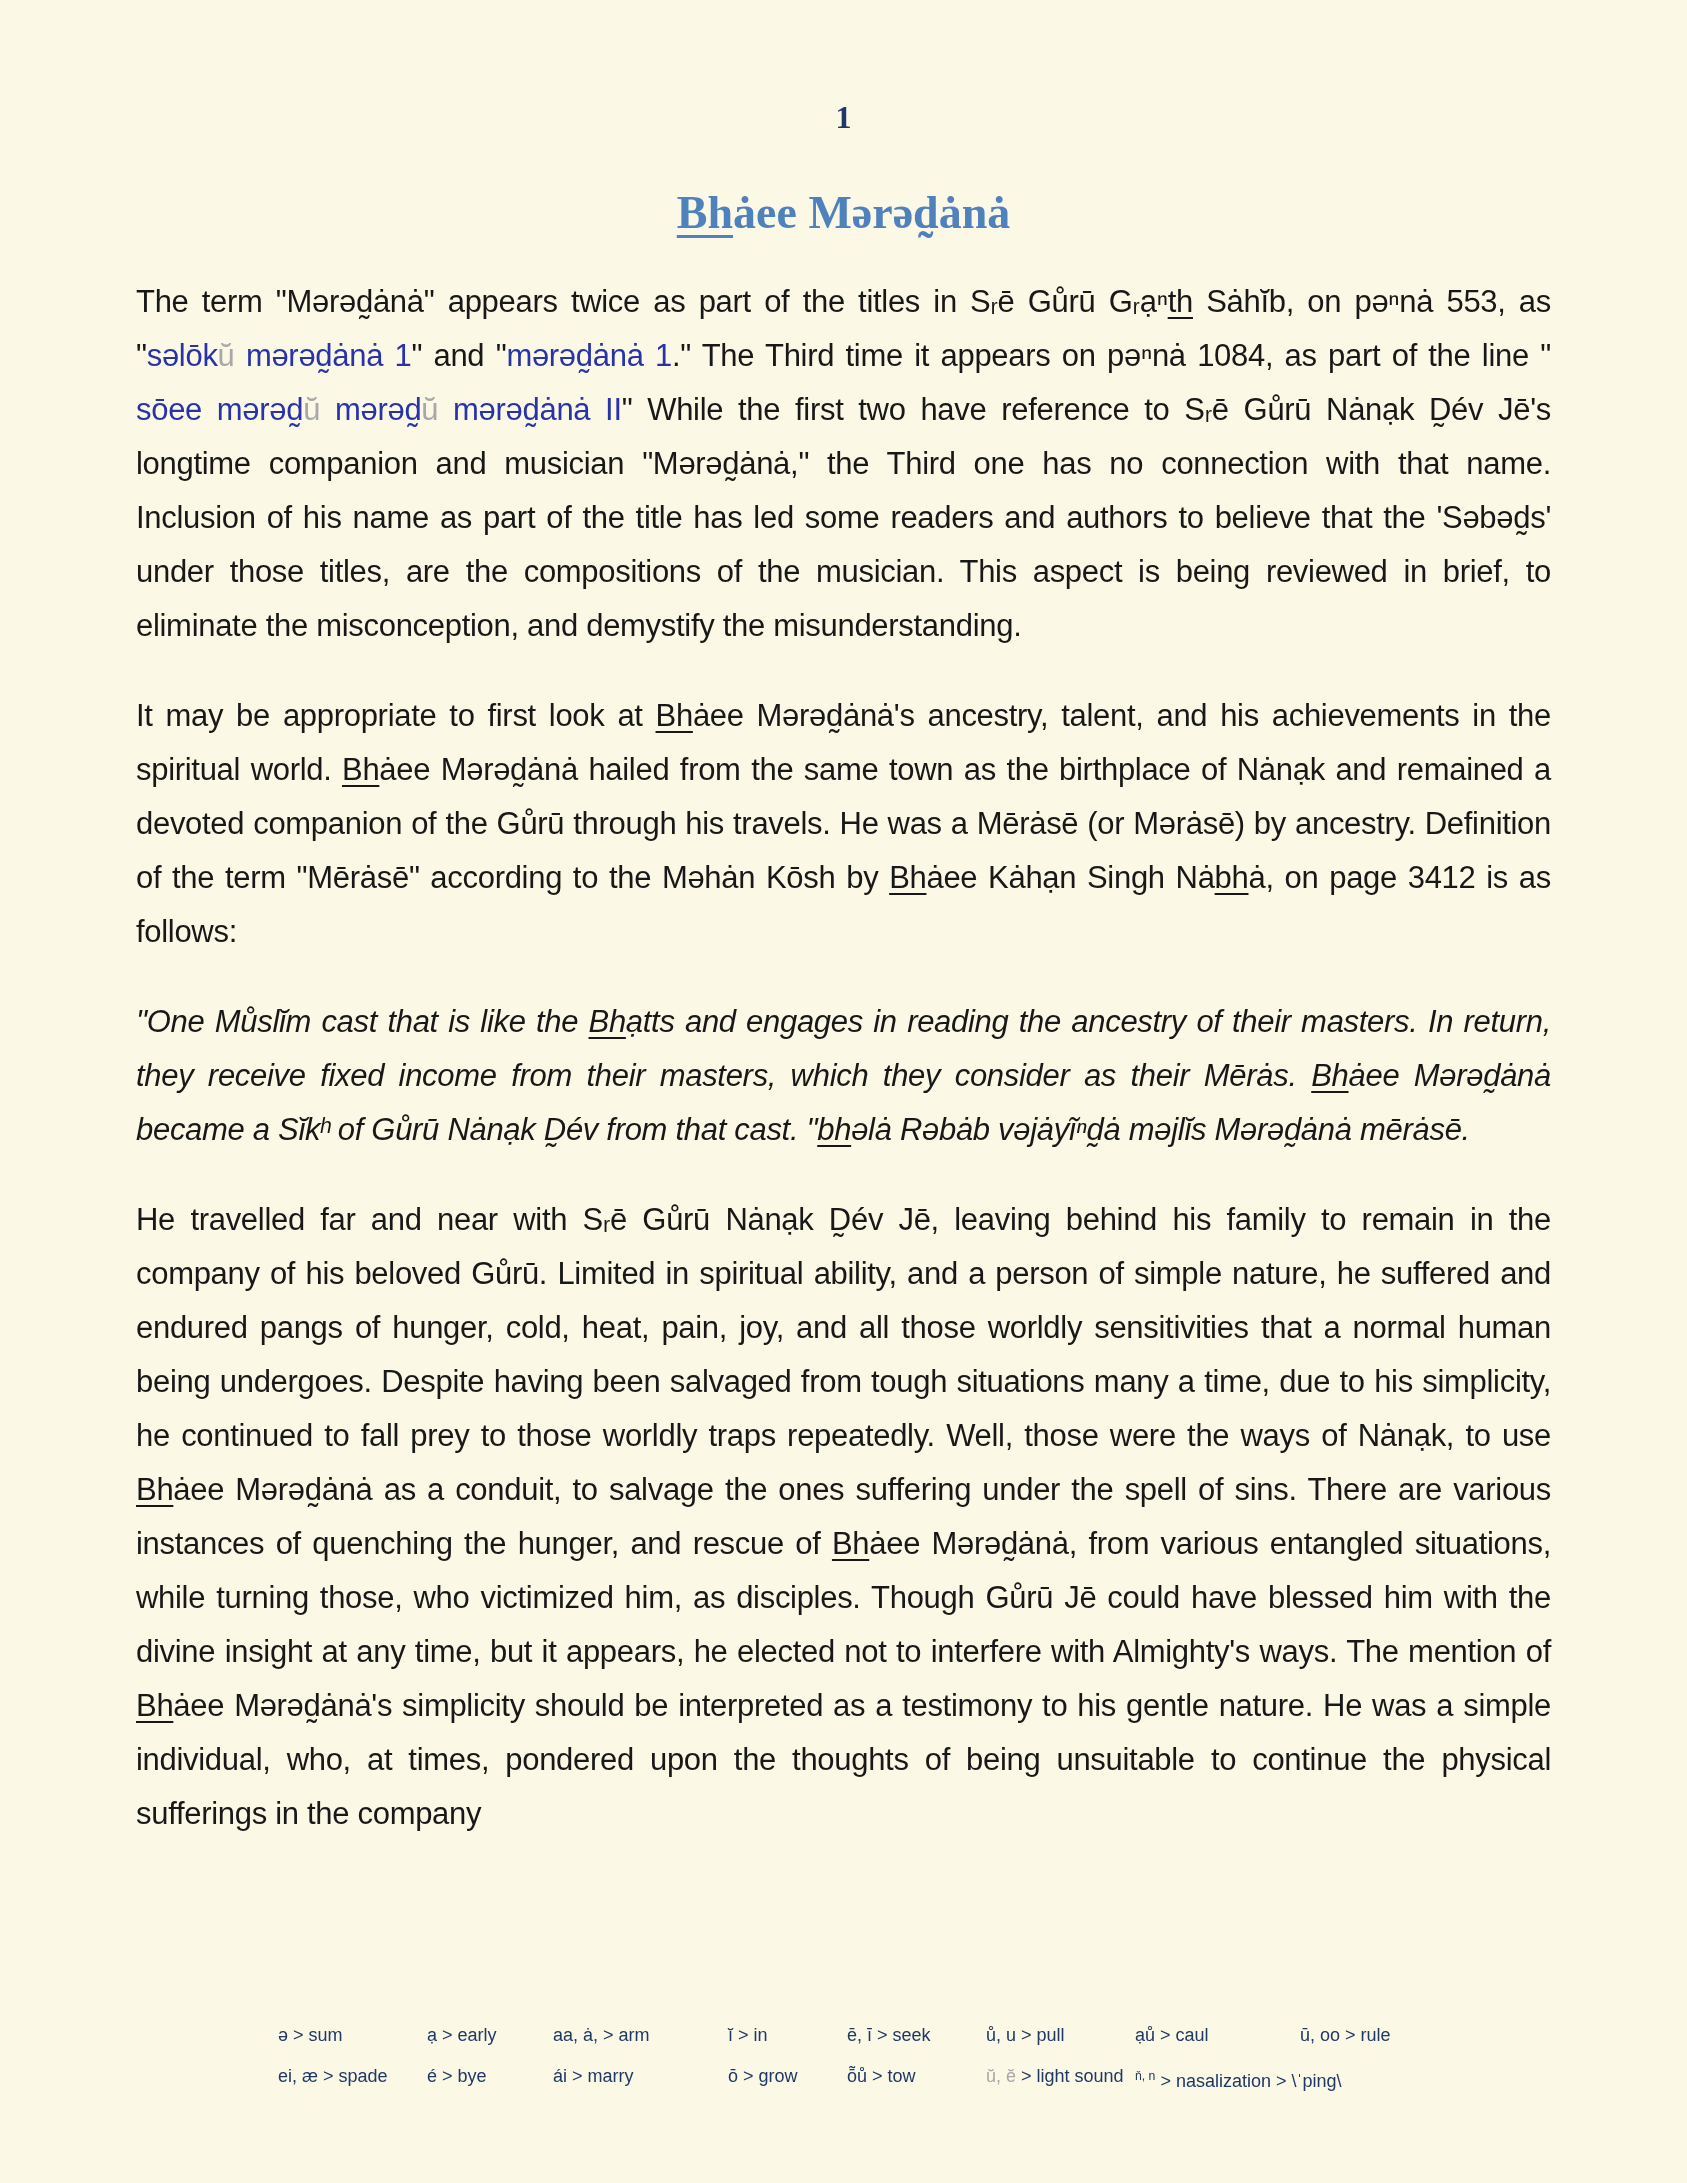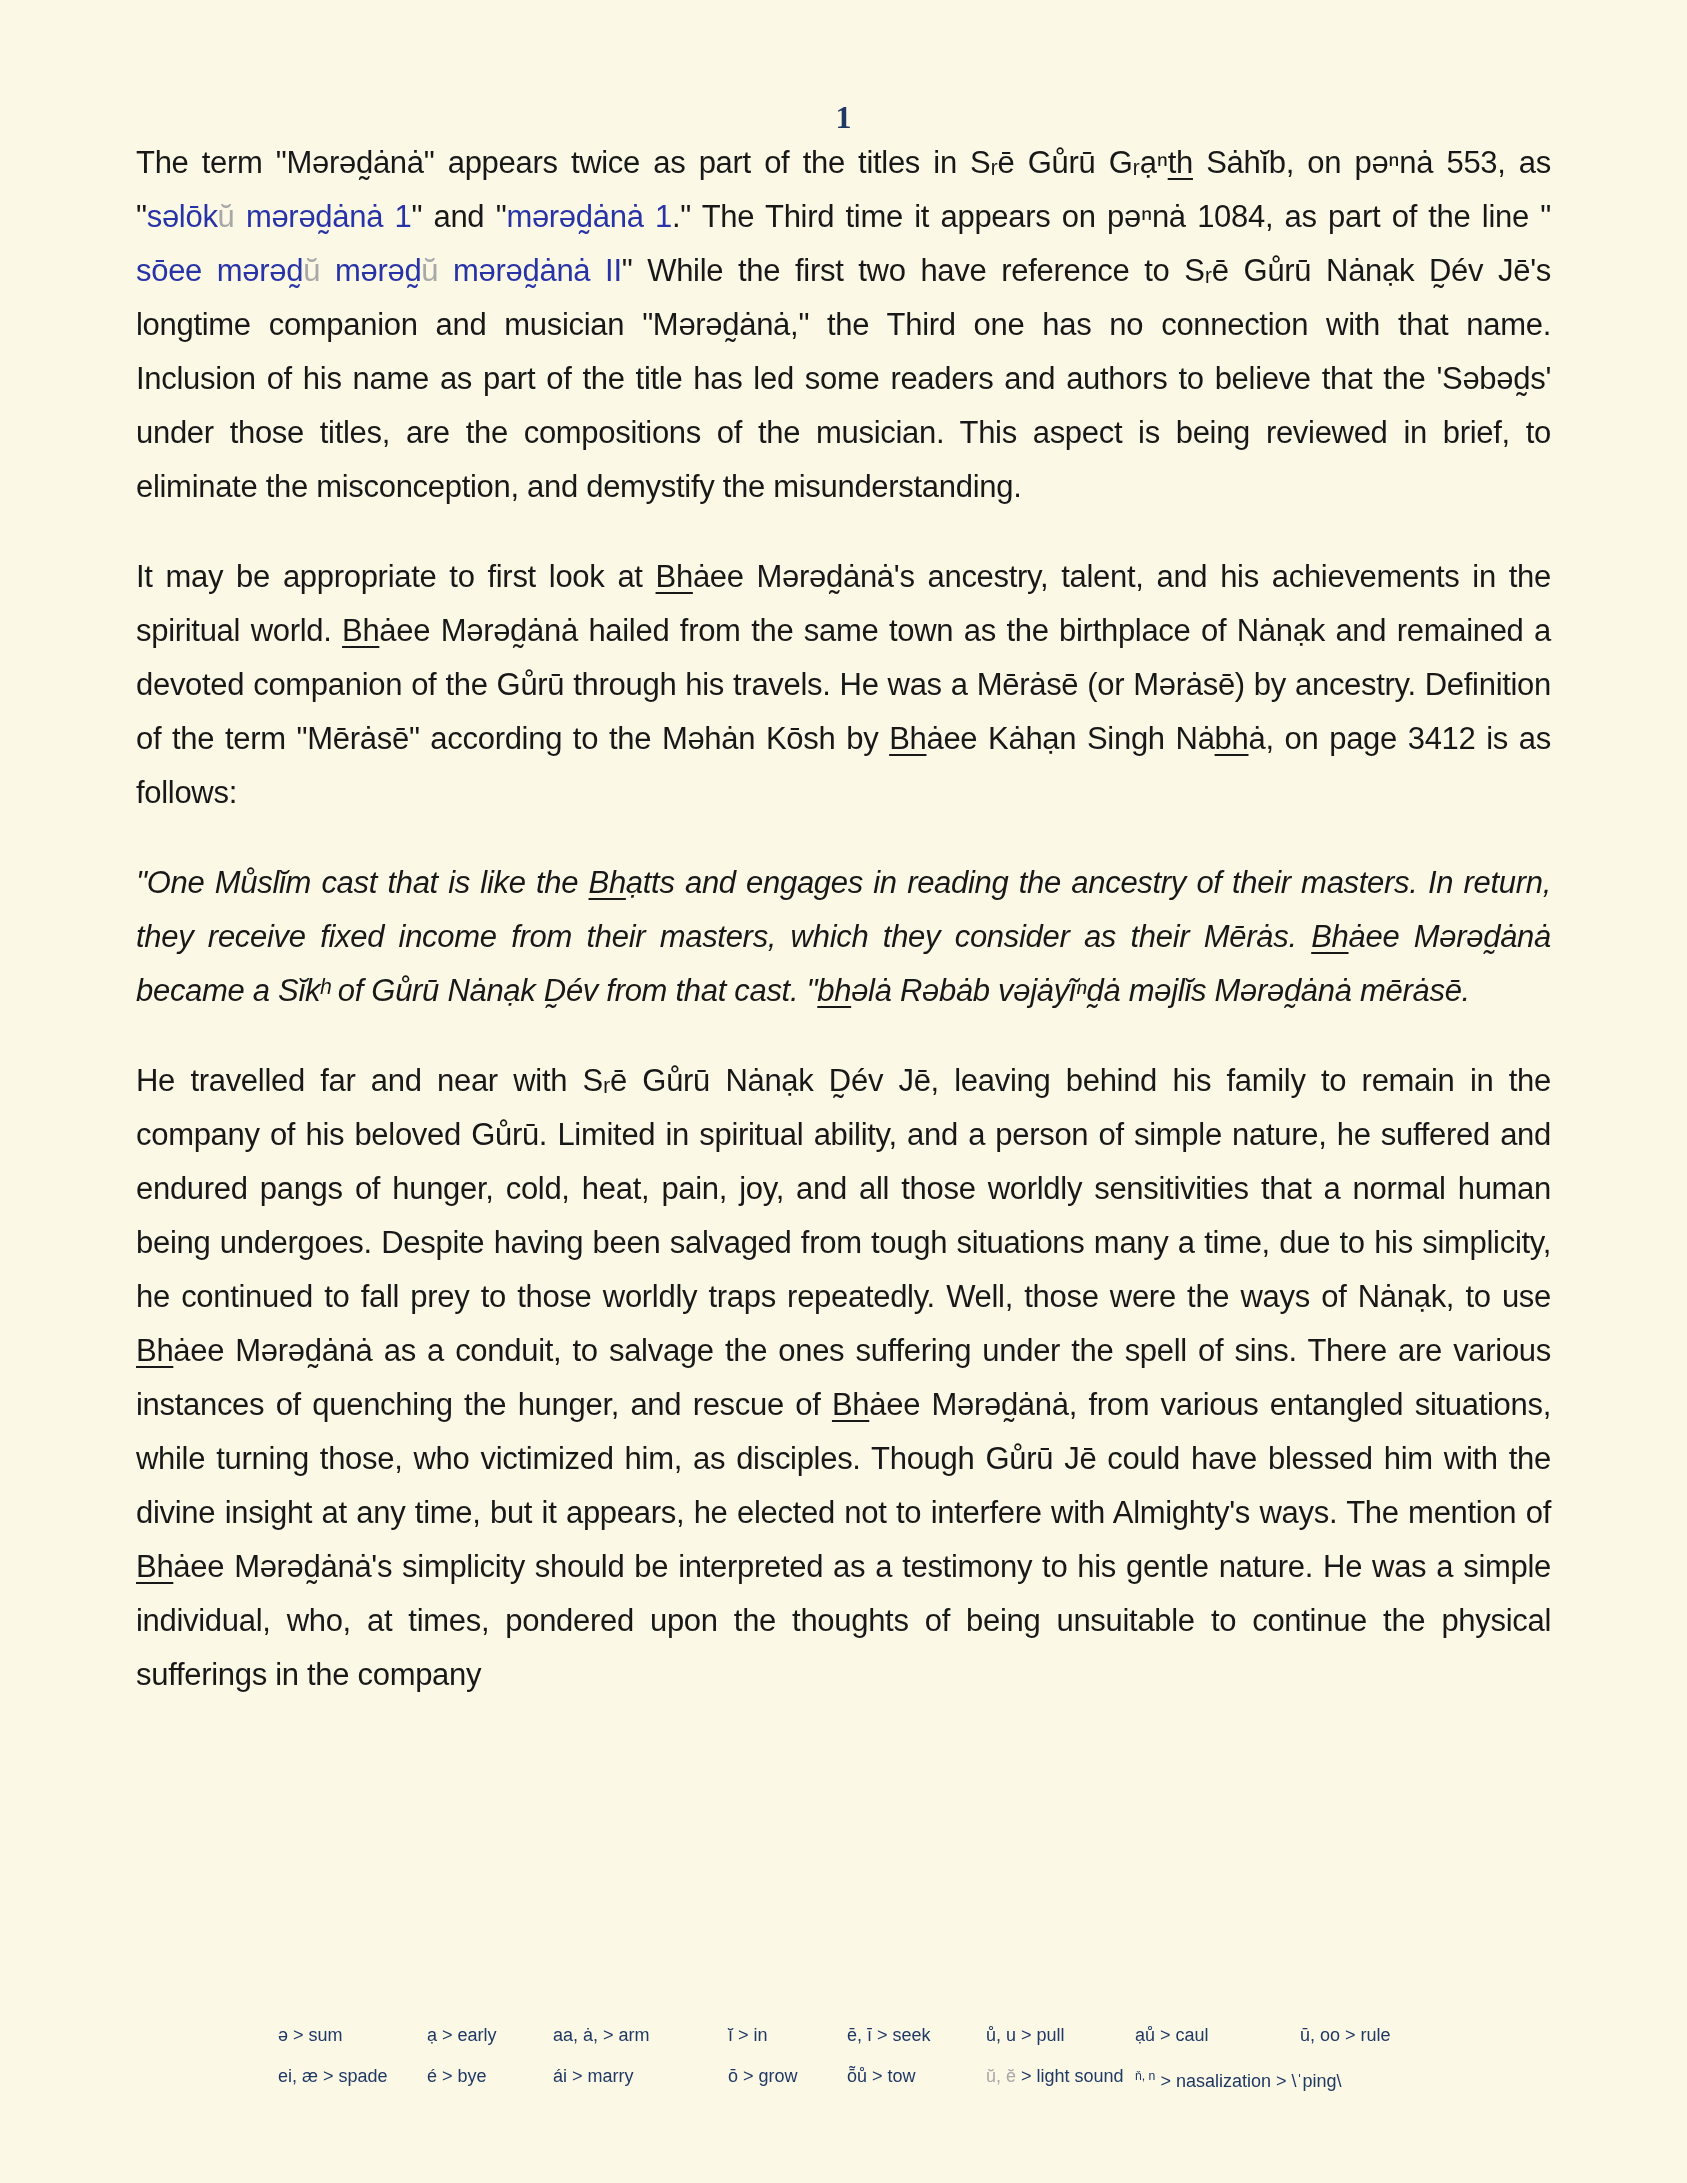--- a/index.html
+++ b/index.html
@@ -63,20 +63,21 @@
     margin-bottom:14.6px;
     line-height:26.5px;
   }
   .footer-item{white-space:nowrap;}
 </style>
 </head>
 <body>
 
 <div class="page">
   <div class="page-number">1</div>
+  <h1 class="doc-title"><span class="u">Bh</span><span>ȧee Mərəd̰ȧnȧ</span></h1>
   <p class="para"><span>The term "Mərəd̰ȧnȧ" appears twice as part of the titles in Sᵣē Gůrū Gᵣạⁿ</span><span class="u">th</span><span> Sȧhĭb, on pəⁿnȧ 553, as "</span><span class="c-blue">səlōk</span><span class="c-grey">ŭ</span><span class="c-blue"> mərəd̰ȧnȧ 1</span><span>" and "</span><span class="c-blue">mərəd̰ȧnȧ 1</span><span>." The Third time it appears on pəⁿnȧ 1084, as part of the line " </span><span class="c-blue">sōee mərəd̰</span><span class="c-grey">ŭ</span><span class="c-blue"> mərəd̰</span><span class="c-grey">ŭ</span><span class="c-blue"> mərəd̰ȧnȧ II</span><span>" While the first two have reference to Sᵣē Gůrū Nȧnạk D̰év Jē's longtime companion and musician "Mərəd̰ȧnȧ," the Third one has no connection with that name. Inclusion of his name as part of the title has led some readers and authors to believe that the 'Səbəd̰s' under those titles, are the compositions of the musician. This aspect is being reviewed in brief, to eliminate the misconception, and demystify the misunderstanding.</span></p>
   <p class="para"><span>It may be appropriate to first look at </span><span class="u">Bh</span><span>ȧee Mərəd̰ȧnȧ's ancestry, talent, and his achievements in the spiritual world. </span><span class="u">Bh</span><span>ȧee Mərəd̰ȧnȧ hailed from the same town as the birthplace of Nȧnạk and remained a devoted companion of the Gůrū through his travels. He was a Mērȧsē (or Mərȧsē) by ancestry. Definition of the term "Mērȧsē" according to the Məhȧn Kōsh by </span><span class="u">Bh</span><span>ȧee Kȧhạn Singh Nȧ</span><span class="u">bh</span><span>ȧ, on page 3412 is as follows:</span></p>
   <p class="para quote"><span>"One Můslĭm cast that is like the </span><span class="u">Bh</span><span>ạtts and engages in reading the ancestry of their masters. In return, they receive fixed income from their masters, which they consider as their Mērȧs. </span><span class="u">Bh</span><span>ȧee Mərəd̰ȧnȧ became a Sĭkʰ of Gůrū Nȧnạk D̰év from that cast. "</span><span class="u">bh</span><span>əlȧ Rəbȧb vəjȧyĩⁿd̰ȧ məjlĭs Mərəd̰ȧnȧ mērȧsē.</span></p>
   <p class="para"><span>He travelled far and near with Sᵣē Gůrū Nȧnạk D̰év Jē, leaving behind his family to remain in the company of his beloved Gůrū. Limited in spiritual ability, and a person of simple nature, he suffered and endured pangs of hunger, cold, heat, pain, joy, and all those worldly sensitivities that a normal human being undergoes. Despite having been salvaged from tough situations many a time, due to his simplicity, he continued to fall prey to those worldly traps repeatedly. Well, those were the ways of Nȧnạk, to use </span><span class="u">Bh</span><span>ȧee Mərəd̰ȧnȧ as a conduit, to salvage the ones suffering under the spell of sins. There are various instances of quenching the hunger, and rescue of </span><span class="u">Bh</span><span>ȧee Mərəd̰ȧnȧ, from various entangled situations, while turning those, who victimized him, as disciples. Though Gůrū Jē could have blessed him with the divine insight at any time, but it appears, he elected not to interfere with Almighty's ways. The mention of </span><span class="u">Bh</span><span>ȧee Mərəd̰ȧnȧ's simplicity should be interpreted as a testimony to his gentle nature. He was a simple individual, who, at times, pondered upon the thoughts of being unsuitable to continue the physical sufferings in the company</span></p>
   <div class="footer">
     <div class="footer-row">
         <div class="footer-item"><span>ə &gt; sum</span></div>
         <div class="footer-item"><span>ạ &gt; early</span></div>
         <div class="footer-item"><span>aa, ȧ, &gt; arm</span></div>
         <div class="footer-item"><span>ĭ &gt; in</span></div>

